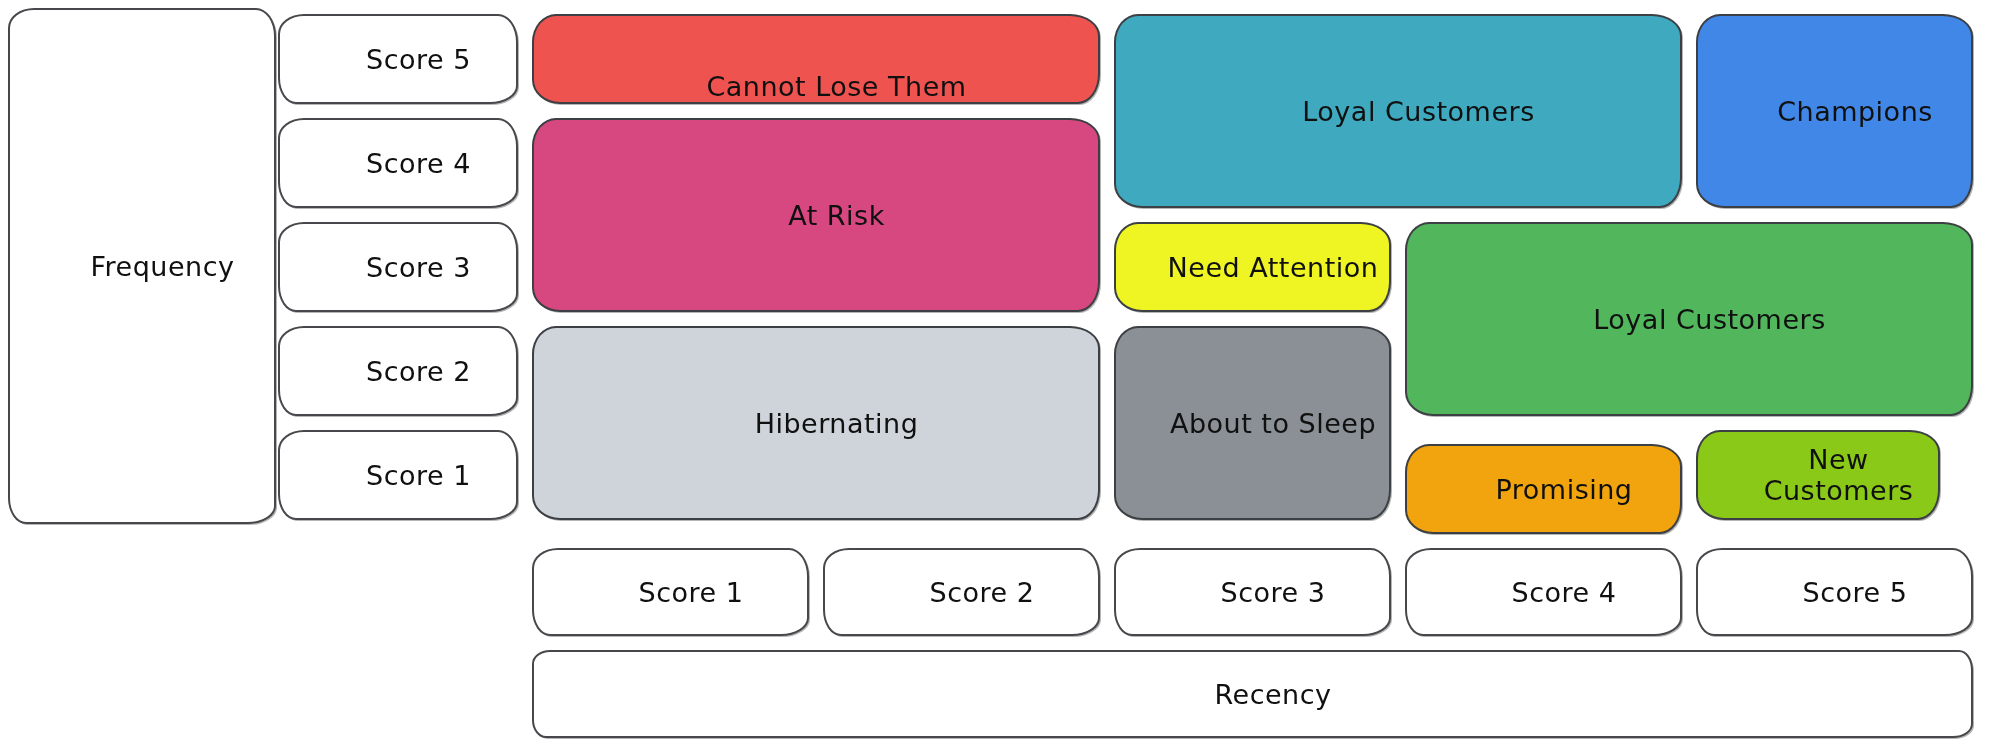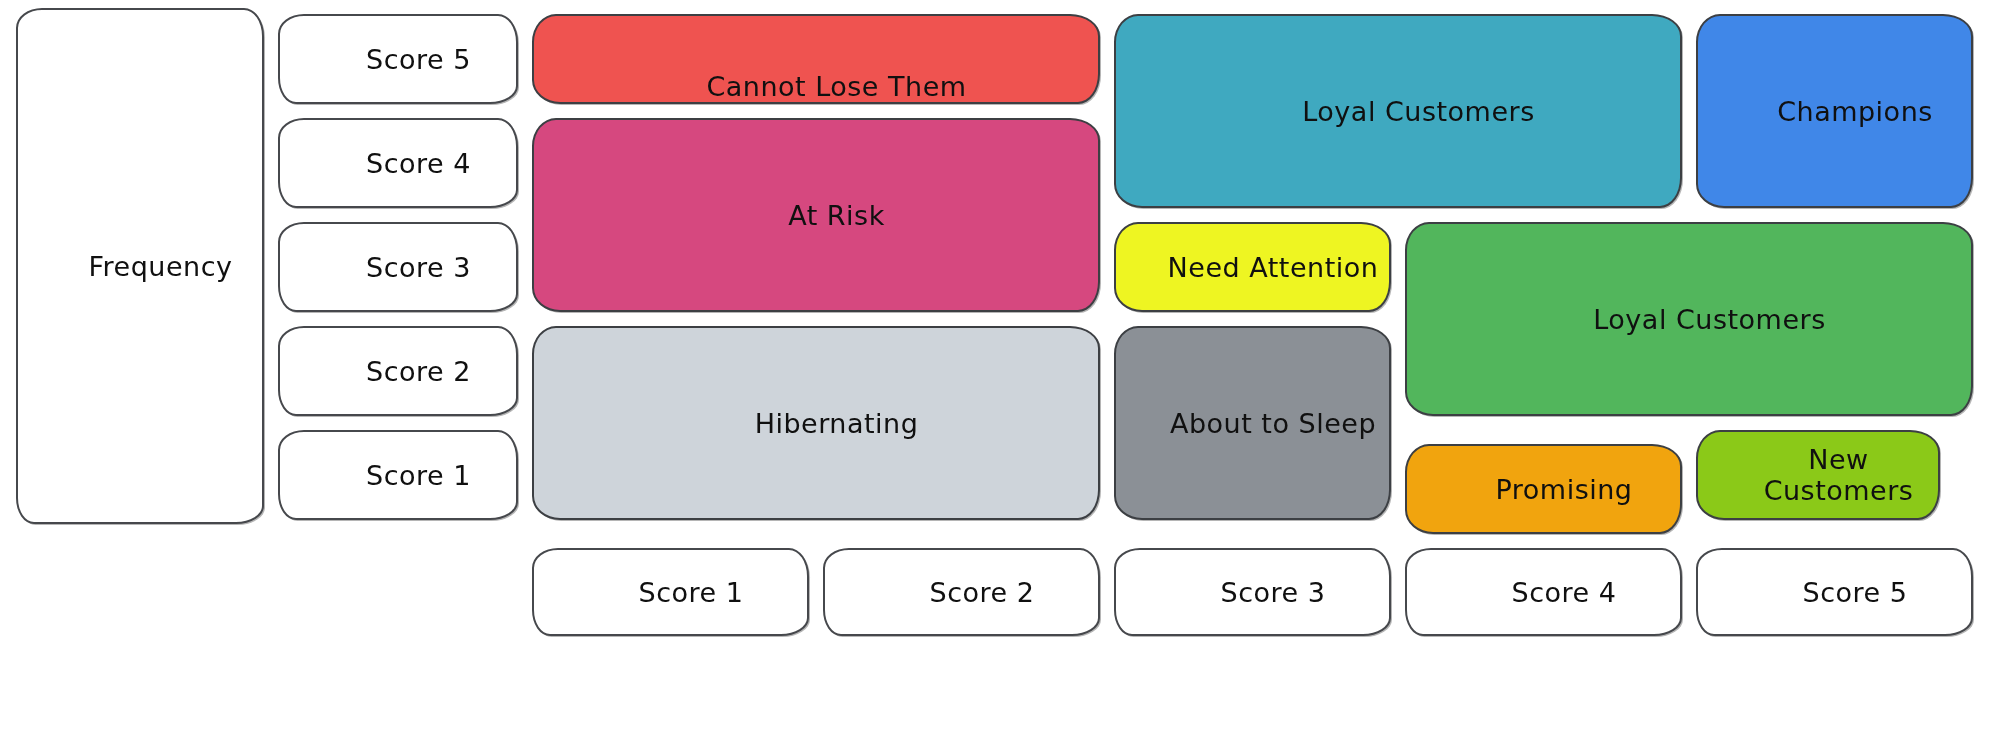--- a/index.html
+++ b/index.html
@@ -23,21 +23,21 @@
     font-size: 27px;
     letter-spacing: 0.5px;
     border-radius: 26px 20px 28px 18px / 20px 28px 18px 26px;
     box-shadow: 1.5px 1.5px 0 -0.5px rgba(90,90,90,0.45);
     padding-left: 41px;
   }
   .axis-box { border-color: #46484c; border-width: 2px; }
   .seg { border-radius: 24px 30px 22px 28px / 28px 22px 30px 24px; }
 
   
-  .frequency-box { left: 16px;  top: 8px;   width: 248px; height: 516px; }
+  .frequency-box { left: 8px;  top: 8px;   width: 268px; height: 516px; }
   .fscore-5 { left: 278px; top: 14px;  width: 240px; height: 90px; }
   .fscore-4 { left: 278px; top: 118px; width: 240px; height: 90px; }
   .fscore-3 { left: 278px; top: 222px; width: 240px; height: 90px; }
   .fscore-2 { left: 278px; top: 326px; width: 240px; height: 90px; }
   .fscore-1 { left: 278px; top: 430px; width: 240px; height: 90px; }
 
   
   .seg-0 { left: 532px;  top: 14px;  width: 568px; height: 90px; align-items: flex-end;  }  
   .seg-1 { left: 532px;  top: 118px; width: 568px; height: 194px; }  
   .seg-2 { left: 532px;  top: 326px; width: 568px; height: 194px; }  
@@ -120,14 +120,17 @@
   </div>
   <div class="box axis-box rscore-3">
     <span>Score 3</span>
   </div>
   <div class="box axis-box rscore-4">
     <span>Score 4</span>
   </div>
   <div class="box axis-box rscore-5">
     <span>Score 5</span>
   </div>
+  <div class="box axis-box recency-box">
+    <span>Recency</span>
+  </div>
 
 </div>
 
 </body></html>

